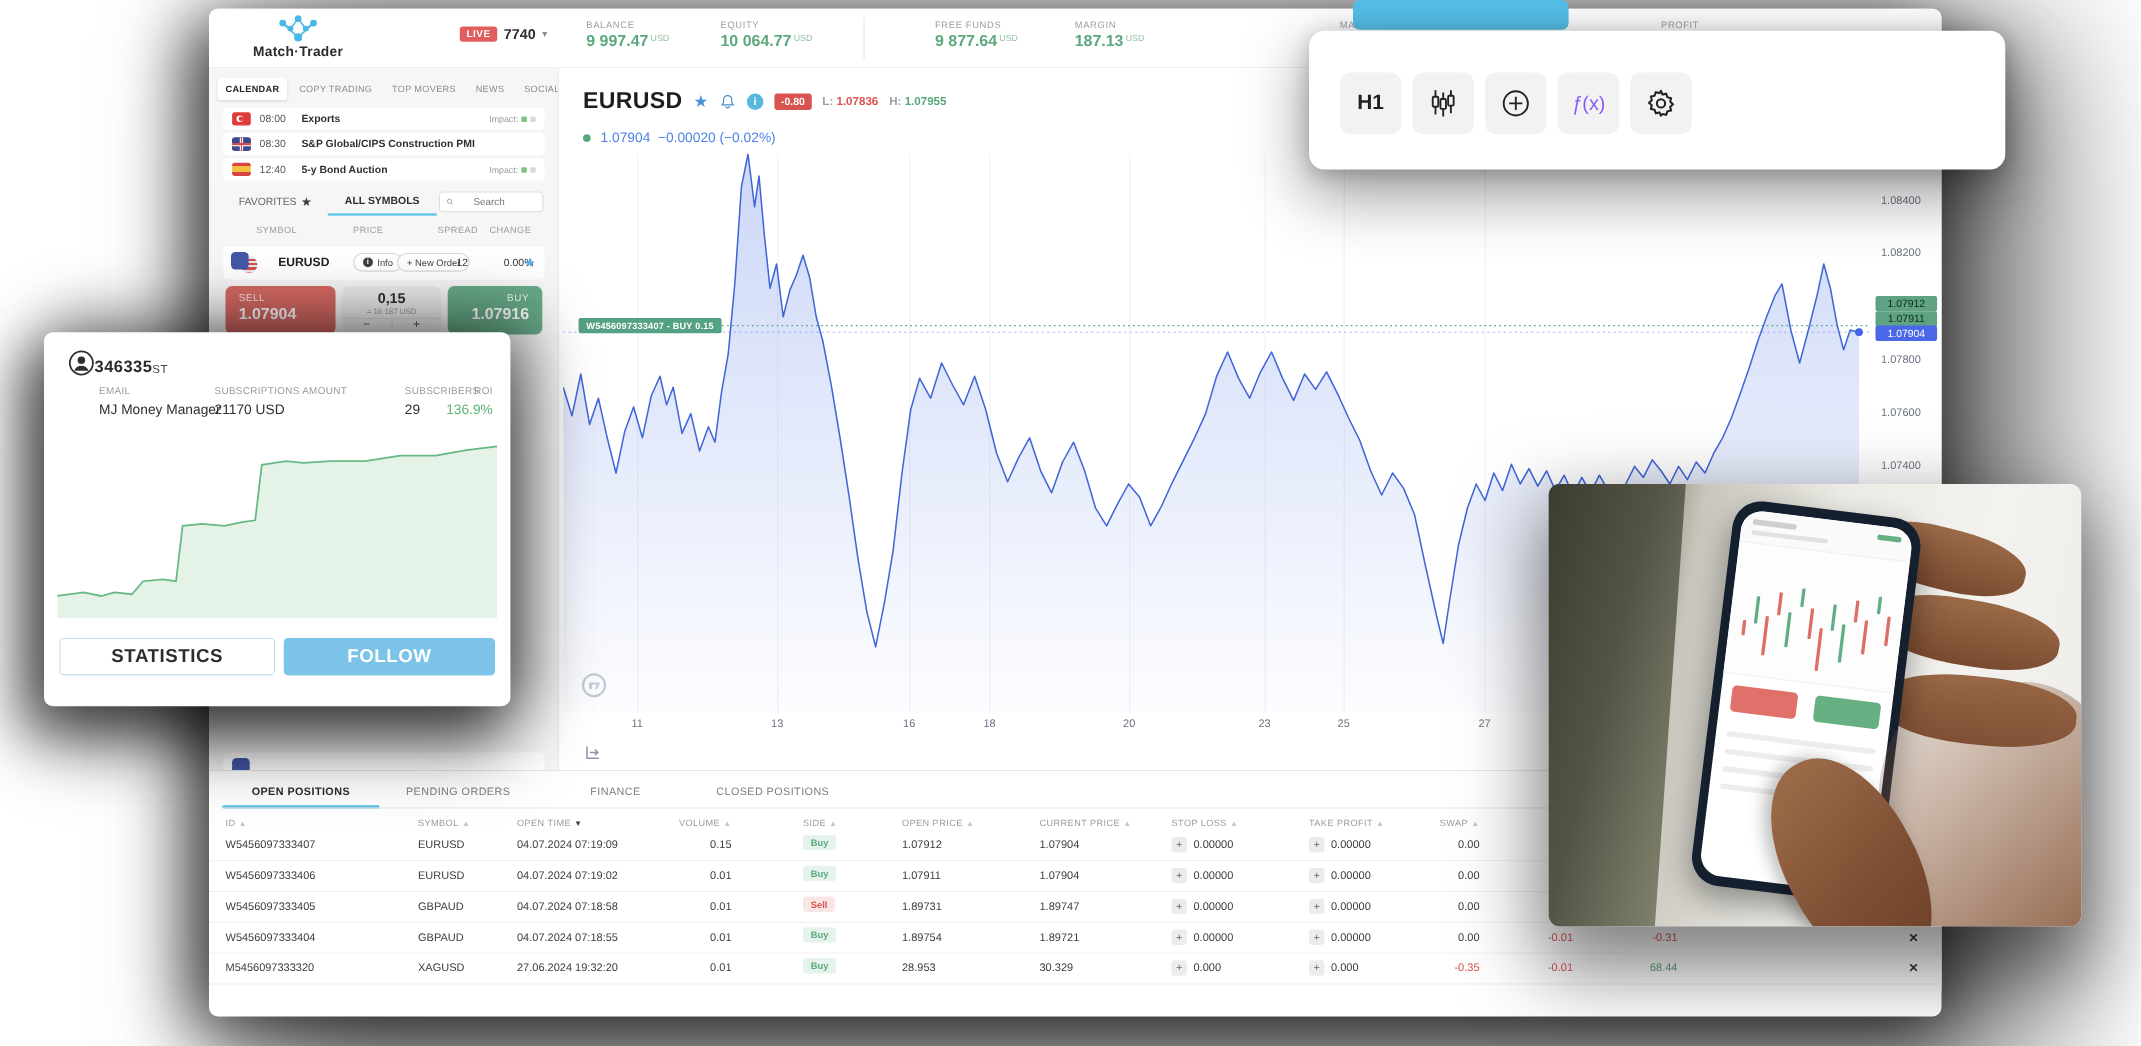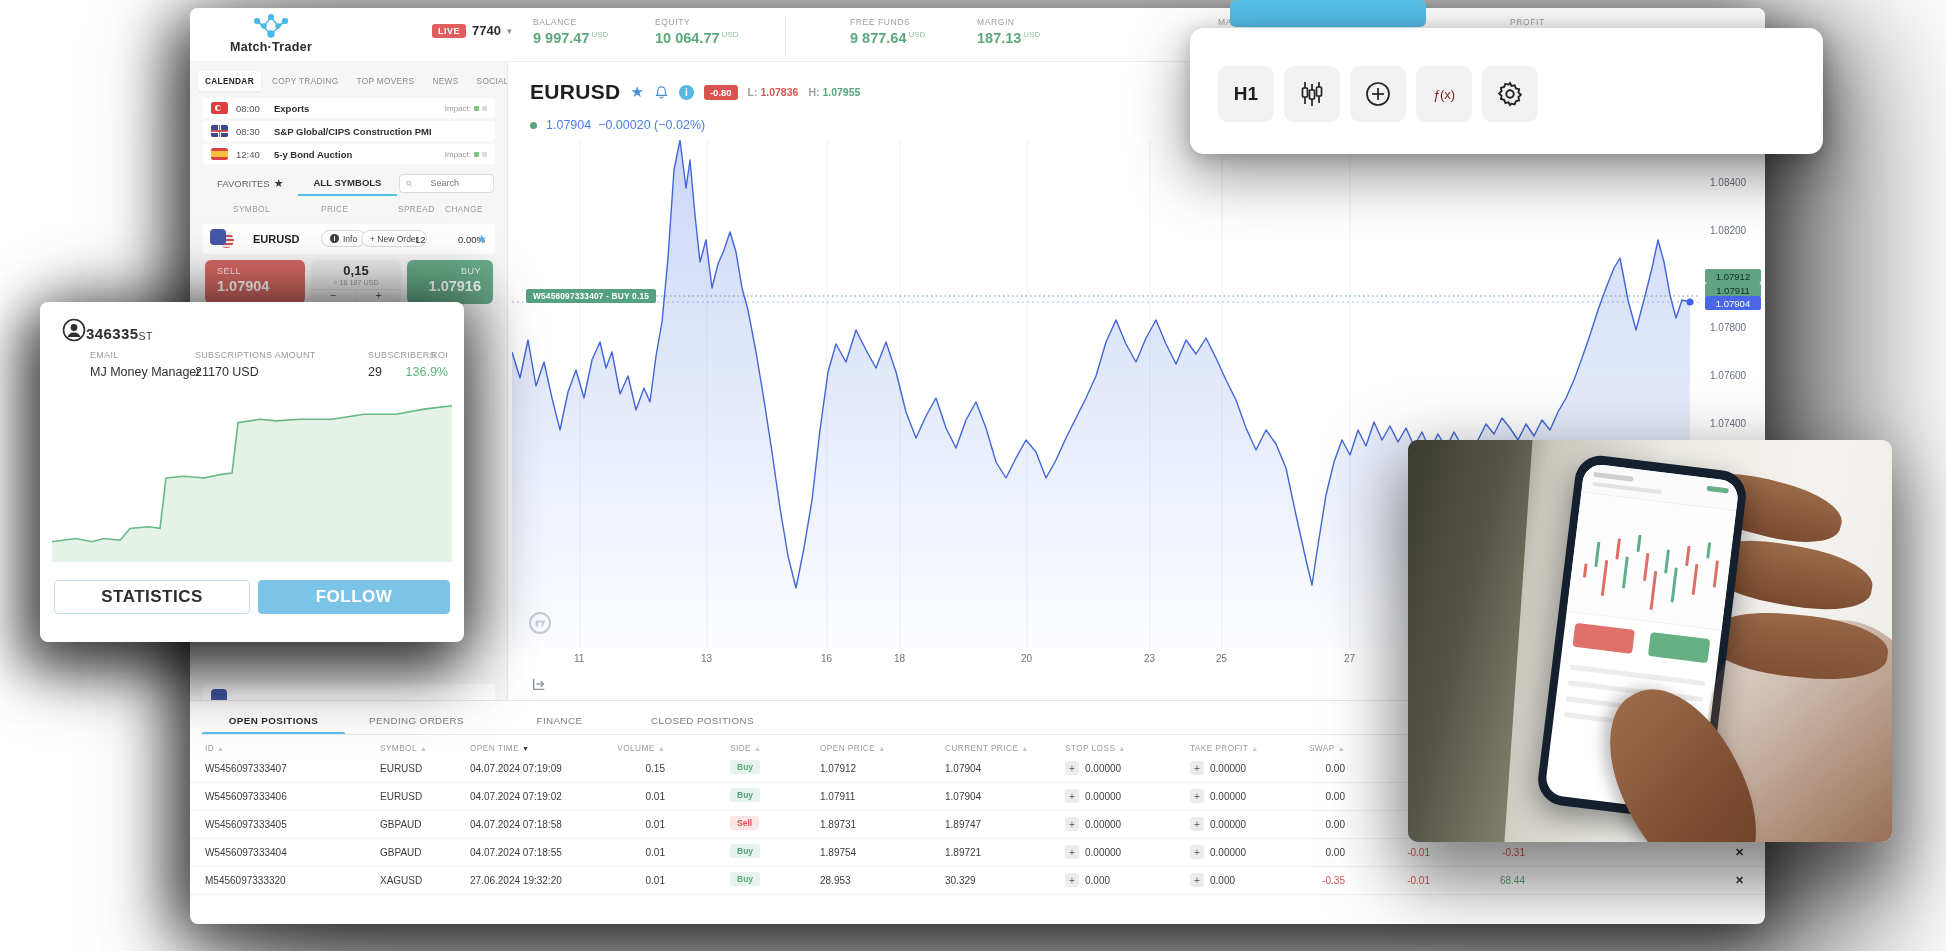--- a/index.html
+++ b/index.html
@@ -9,21 +9,21 @@
 
   
   .window{position:absolute;left:190px;top:8px;width:1575px;height:900px;background:#fff;border-radius:8px;
     box-shadow:0 30px 70px 10px rgba(0,0,0,.55), 70px 45px 130px 30px rgba(0,0,0,.5), -18px 12px 55px rgba(0,0,0,.42);}
   
   .topbar{position:absolute;left:0;top:0;width:100%;height:54px;background:#fff;border-bottom:1px solid #ededed;border-radius:8px 8px 0 0;}
   .logo{position:absolute;left:16px;top:5px;width:130px;height:46px;}
   .logo svg{display:block;margin:0 auto;}
   .logo-text{font-size:12.5px;font-weight:bold;color:#2b2b2b;text-align:center;letter-spacing:.3px;margin-top:1px;}
   .live-group{position:absolute;left:228px;top:15px;display:flex;align-items:center;gap:6px;cursor:pointer;}
-  .live-badge{background:#e25d5d;color:#fff;font-size:9px;font-weight:bold;padding:2px 6px;border-radius:3px;letter-spacing:.5px;margin-left:14px;}
+  .live-badge{background:#e25d5d;color:#fff;font-size:9px;font-weight:bold;padding:2px 6px;border-radius:3px;letter-spacing:.5px;}
   .live-acc{font-size:13px;color:#2e2e2e;font-weight:bold;}
   .live-chev{font-size:9px;color:#888;}
   .acc{position:absolute;top:9px;}
   .acc-l{font-size:8.5px;color:#9aa0a6;letter-spacing:.6px;}
   .acc-v{font-size:14.5px;color:#5ba87c;font-weight:bold;margin-top:3px;white-space:nowrap;}
   .acc-u{font-size:8px;color:#8fbf9f;vertical-align:top;margin-left:2px;font-weight:normal;}
   .acc-div{position:absolute;left:595px;top:8px;width:1px;height:38px;background:#e5e5e5;}
 
   
   .sidebar{position:absolute;left:0;top:54px;width:318px;height:638px;background:#f6f6f6;border-right:1px solid #e9e9e9;overflow:hidden;}
@@ -560,21 +560,21 @@
       </svg>
     </div>
     <div class="tv-btn" style="left:160px;">
       <svg width="30" height="30" viewBox="0 0 30 30" stroke="#222" stroke-width="1.7" fill="none">
         <circle cx="15" cy="15" r="11"></circle>
           <line x1="15" y1="9" x2="15" y2="21"></line>
           <line x1="9" y1="15" x2="21" y2="15"></line>
       </svg>
     </div>
     <div class="tv-btn" style="left:226px;">
-      <span style="font-size:13px;color:#7f1d1d;"><i>ƒ</i>(x)</span>
+      <span style="font-size:18px;color:#8b5cf6;"><i>ƒ</i>(x)</span>
     </div>
     <div class="tv-btn" style="left:292px;">
       <svg width="28" height="28" viewBox="0 0 24 24" fill="none" stroke="#222" stroke-width="1.6">
         <circle cx="12" cy="12" r="3.2"></circle>
         <path d="M12 2.5l1.2 2.6 2.8-.6 1 2.7 2.8.7-.6 2.8 2.1 2-2.1 2 .6 2.8-2.8.7-1 2.7-2.8-.6L12 21.5l-1.2-2.4-2.8.6-1-2.7-2.8-.7.6-2.8-2.1-2 2.1-2-.6-2.8 2.8-.7 1-2.7 2.8.6z"></path>
       </svg>
     </div>
 
   </div>
 

